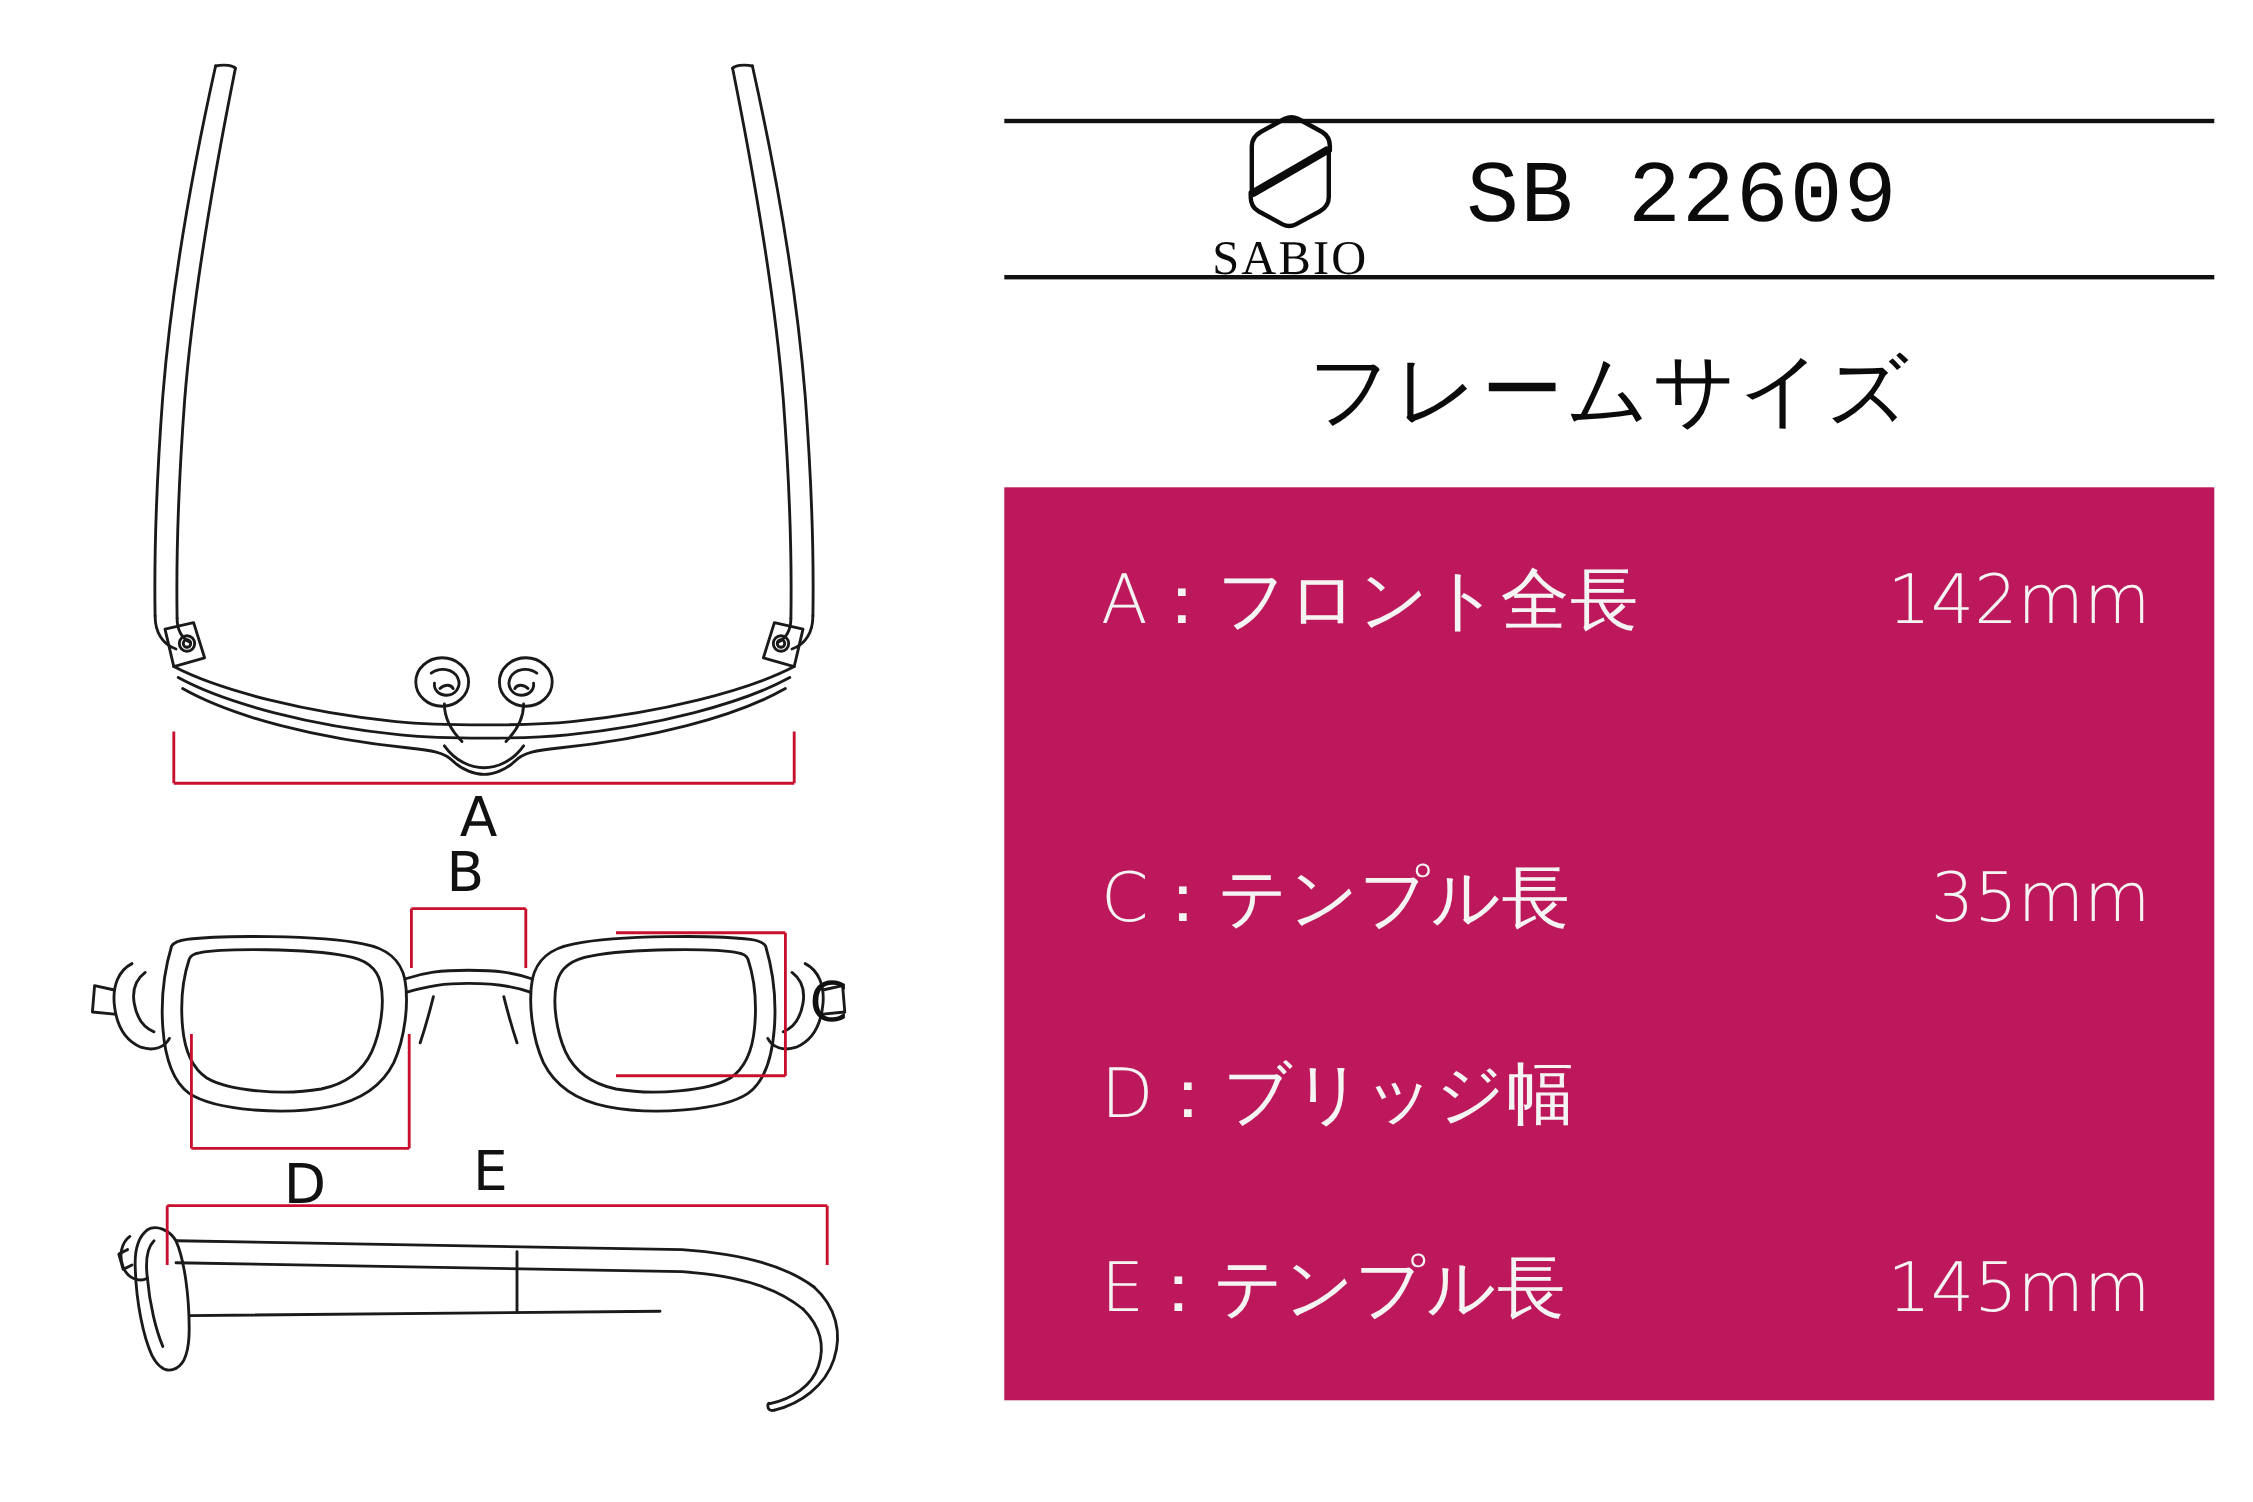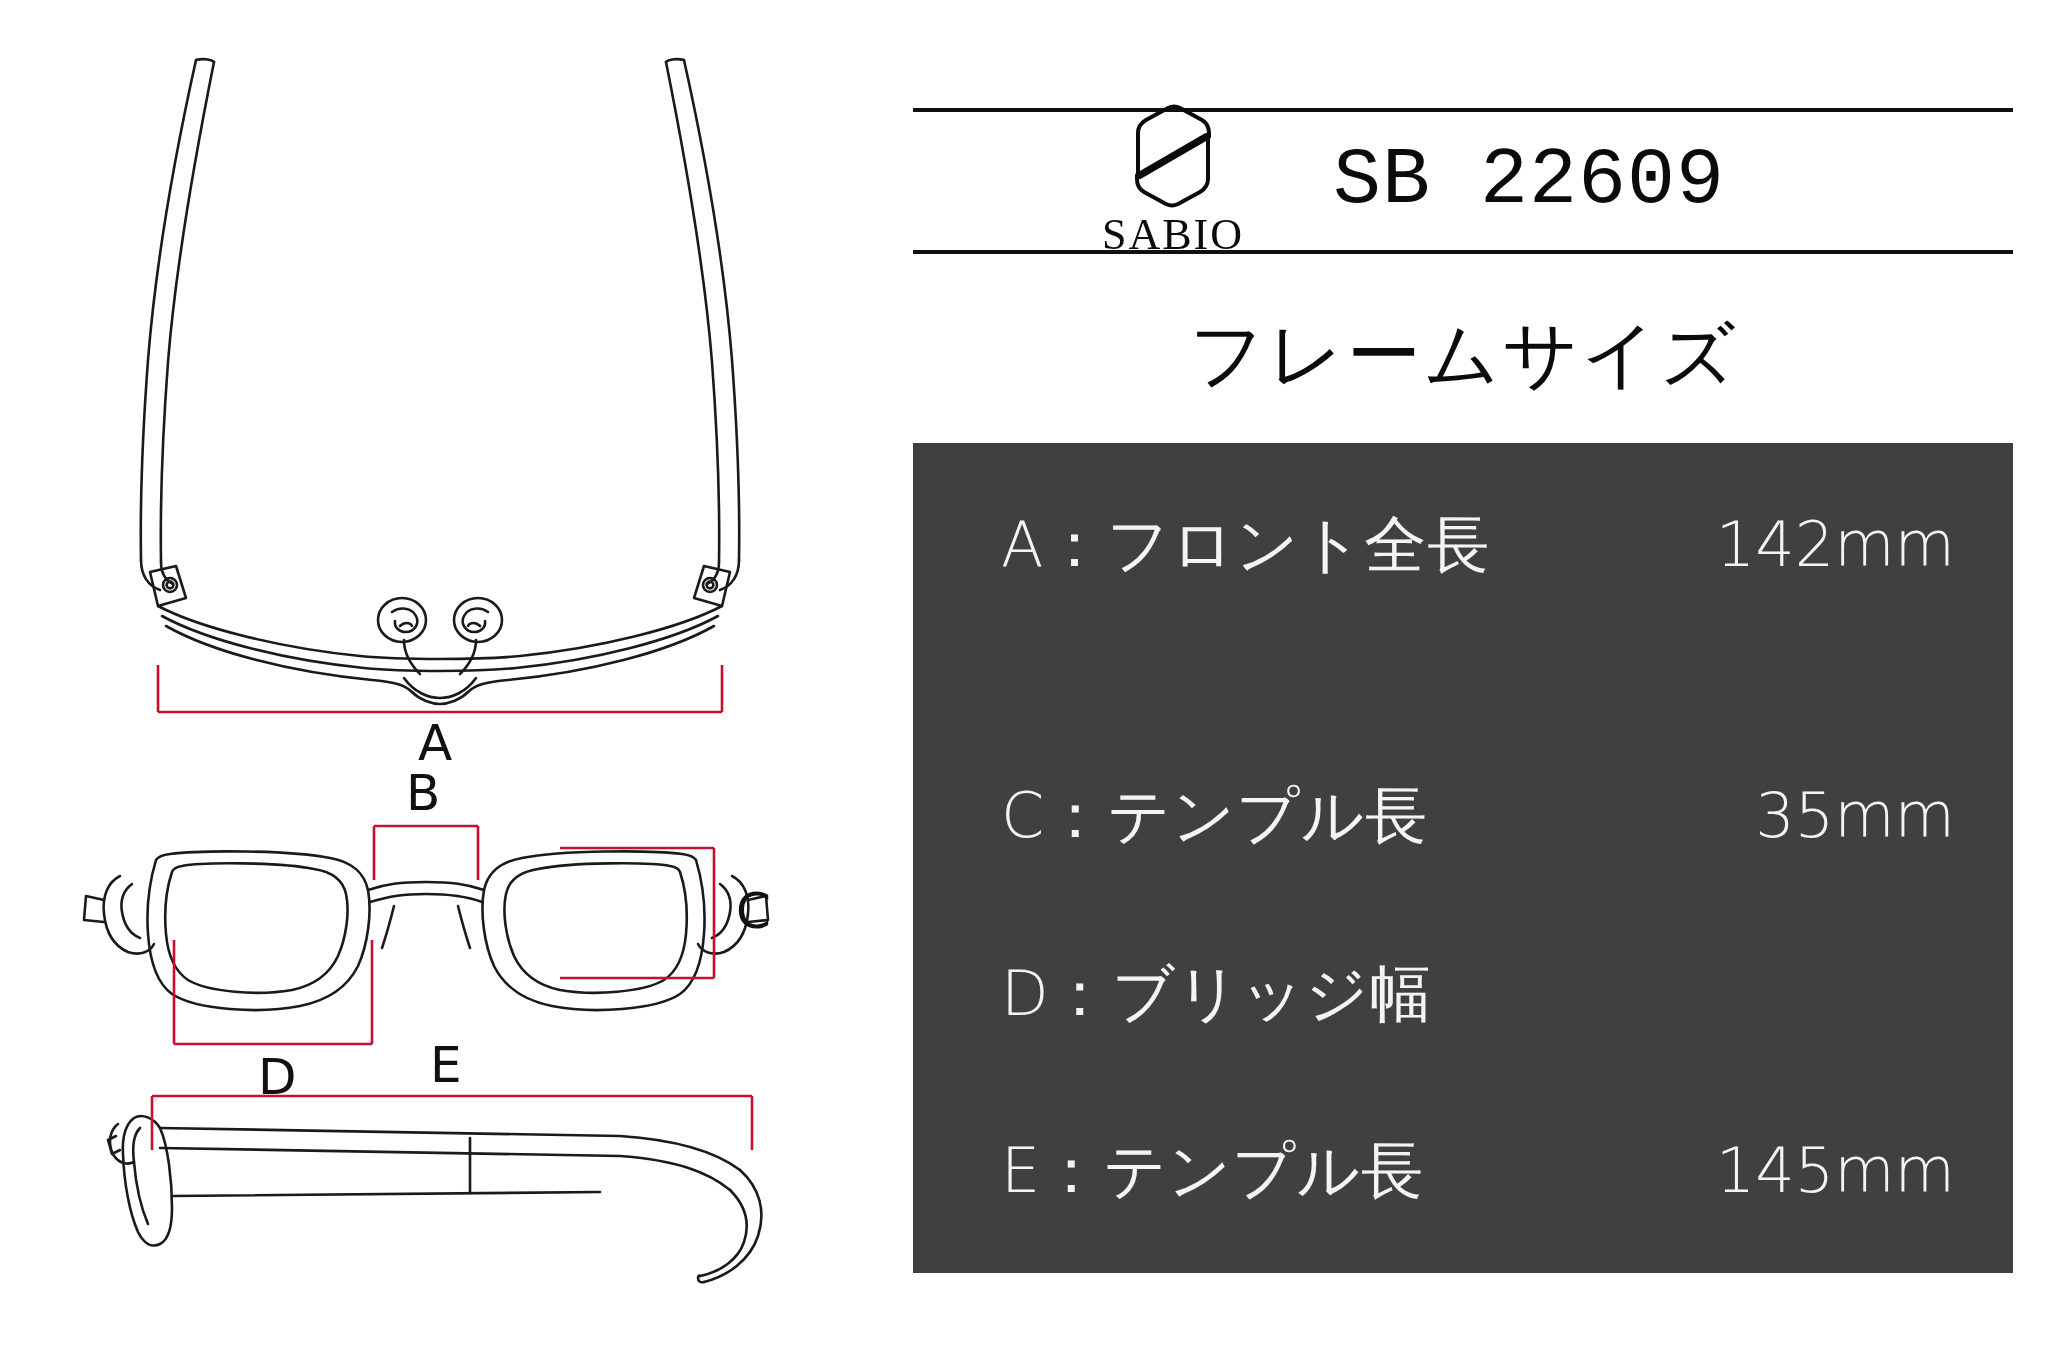--- a/index.html
+++ b/index.html
@@ -95,21 +95,21 @@
     color:#0b0b0b;
     white-space:nowrap;
     margin-top:36px;
   }
 
   
   #spec-panel{
     position:absolute;
     left:33px; top:443px;
     width:1100px; height:830px;
-    background:#404040;
+    background:#be185d;
     box-sizing:border-box;
     padding:60px 58px 60px 88px;
     display:flex;
     flex-direction:column;
     justify-content:space-between;
   }
   .spec-row{
     display:flex;
     align-items:baseline;
     justify-content:space-between;

